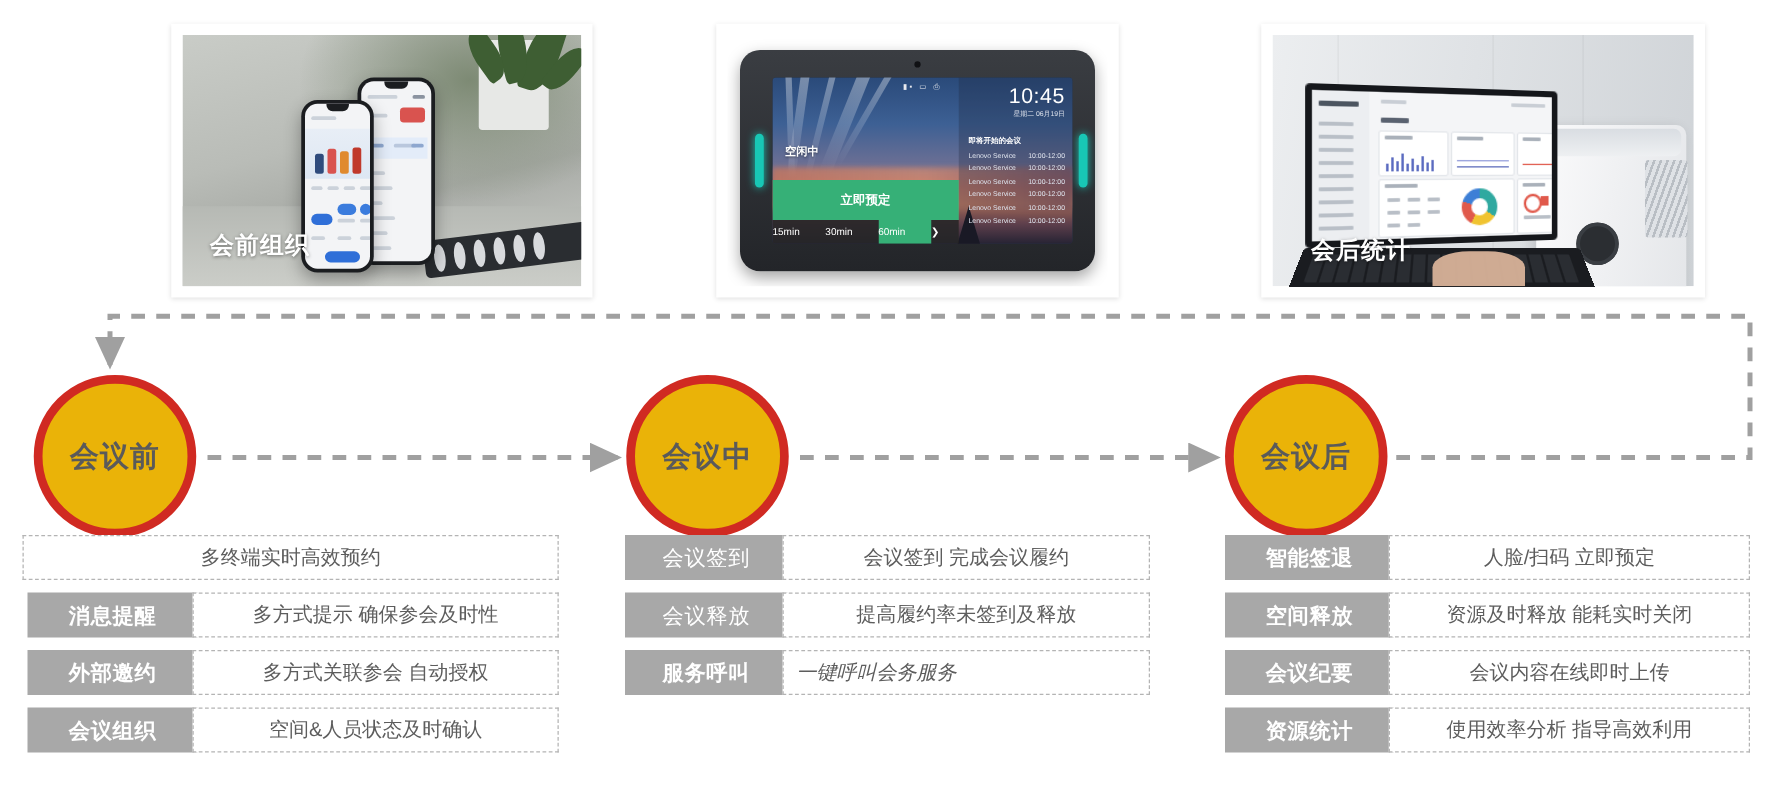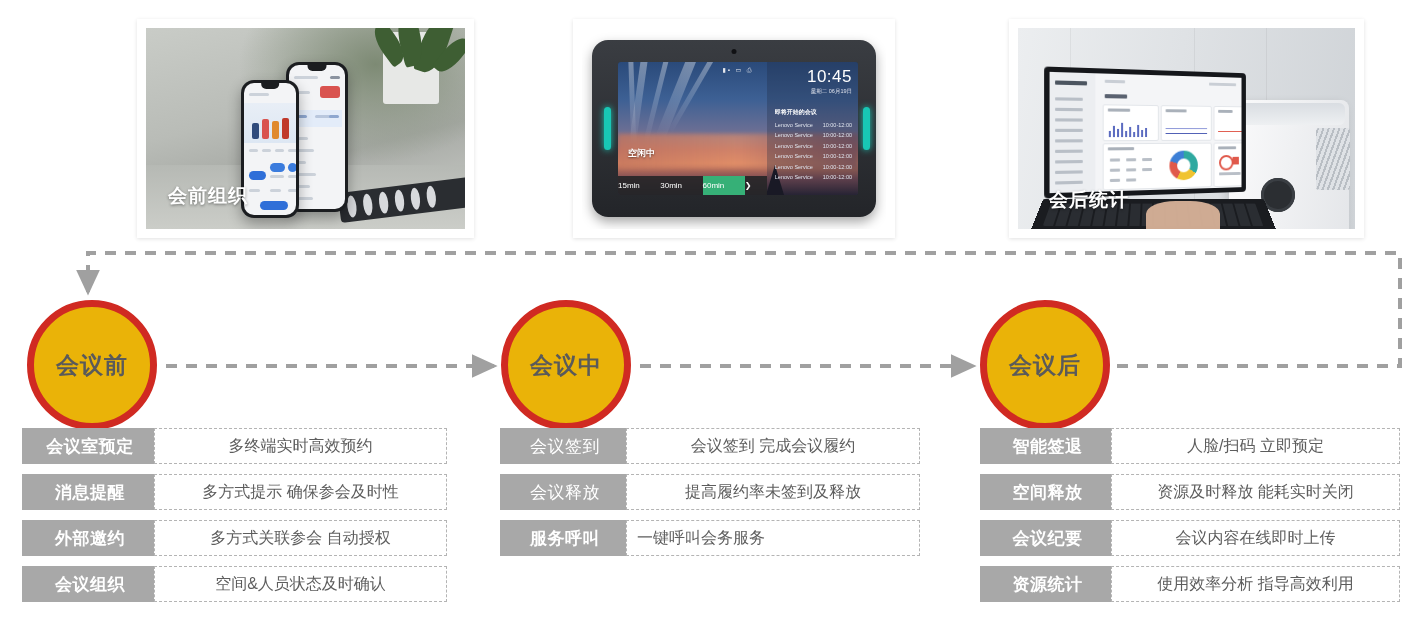--- a/index.html
+++ b/index.html
@@ -103,21 +103,21 @@
     display:flex;align-items:center;justify-content:center;
     height:36px;box-sizing:border-box;letter-spacing:.5px;flex:0 0 auto;
   }
   .badge.light{font-weight:normal;}
   .desc{
     border:1.5px dashed #b4b4b4;background:#ffffff;color:#5d5d5d;font-size:16px;
     display:flex;align-items:center;height:36px;box-sizing:border-box;
     margin-left:-4px;padding:0 10px;flex:1 1 auto;
   }
   .desc.center{justify-content:center;}
-  .desc.left{justify-content:flex-start;}
+  .desc.left{justify-content:flex-start;font-style:italic;}
   
   #col-0 .badge{width:136px;} #col-0 .frow{width:425px;}
   #col-1 .badge{width:130px;} #col-1 .frow{width:420px;}
   #col-2 .badge{width:135px;} #col-2 .frow{width:420px;}
 </style>
 </head>
 <body>
 
 <div class="photo-card" id="photo-1">
   <div class="photo-inner">
@@ -231,20 +231,21 @@
             <span>10:00-12:00</span>
           </div>
           <div class="mtg-row">
             <span>Lenovo Service</span>
             <span>10:00-12:00</span>
           </div>
         </div>
 
         <div class="statuspanel">
           <div class="st-free">空闲中</div>
+          <div class="st-book">立即预定</div>
           <div class="st-durs">
             <div class="st-dur">15min</div>
             <div class="st-dur">30min</div>
             <div class="st-dur sel">60min</div>
             <div class="st-dur arrow">❯</div>
           </div>
         </div>
       </div>
     </div>
   </div>
@@ -352,21 +353,20 @@
 </div>
 <div class="node" id="node-1">
   <span class="node-label">会议中</span>
 </div>
 <div class="node" id="node-2">
   <span class="node-label">会议后</span>
 </div>
 
 <div class="col" id="col-0">
   <div class="frow">
-    <div class="badge">会议室预定</div>
     <div class="desc center">多终端实时高效预约</div>
   </div>
   <div class="frow">
     <div class="badge">消息提醒</div>
     <div class="desc center">多方式提示 确保参会及时性</div>
   </div>
   <div class="frow">
     <div class="badge">外部邀约</div>
     <div class="desc center">多方式关联参会 自动授权</div>
   </div>

